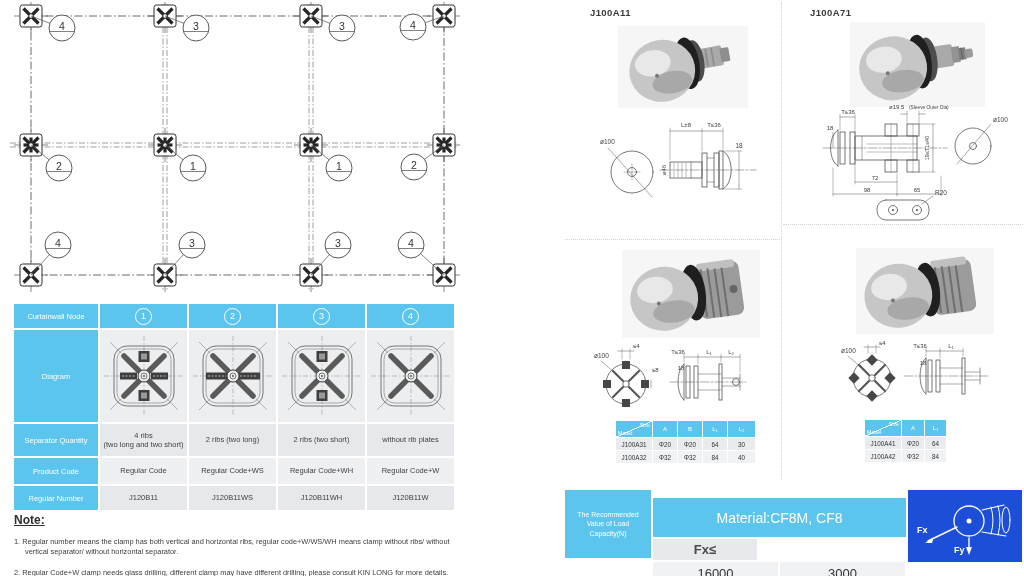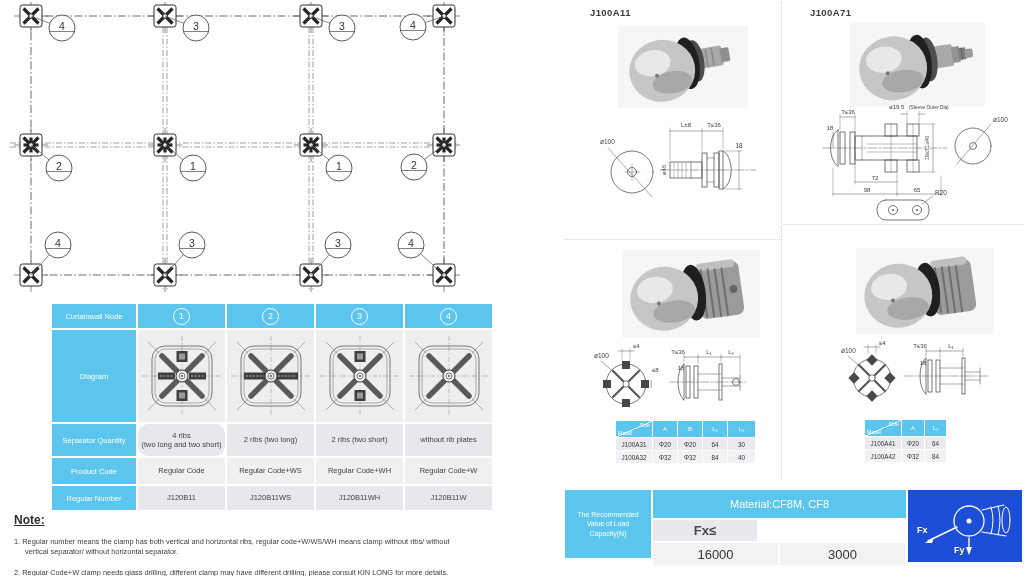--- a/index.html
+++ b/index.html
@@ -1,26 +1,26 @@
 <!DOCTYPE html>
 <html><head>
 <meta charset="utf-8">
 <style>
   html,body{margin:0;padding:0;width:1024px;height:576px;overflow:hidden;background:#fff;
     font-family:"Liberation Sans","DejaVu Sans",sans-serif;}
   .abs{position:absolute;}
   
   #ntable{display:grid;grid-template-columns:84px 87px 87px 87px 87px;
-    grid-template-rows:24px 92px 32px 26px 24px;gap:2px;margin-left:38px;}
+    grid-template-rows:24px 92px 32px 26px 24px;gap:2px;}
   .blue-cell{background:#5bc5ee;color:#fff;display:flex;align-items:center;justify-content:center;
     text-align:center;font-size:7.5px;line-height:1.2;}
   .gray-cell{display:flex;align-items:center;justify-content:center;text-align:center;
     font-size:7.5px;color:#3f3f3f;line-height:1.25;}
   .row-a{background:#eceef0;} .row-b{background:#e6e8eb;} .row-c{background:#eff0f2;}
-  .pre{white-space:pre-line;border-radius:10px;}
+  .pre{white-space:pre-line;}
   .num-circle{width:15px;height:15px;border:1.2px solid #fff;border-radius:50%;
     display:flex;align-items:center;justify-content:center;font-size:9px;color:#fff;}
   
   #note-title{font-size:12px;font-weight:bold;color:#2f2f2f;text-decoration:underline;}
   .note-item{font-size:7.4px;color:#3c3c3c;line-height:1.4;margin-top:10px;
     padding-left:11px;text-indent:-11px;width:448px;}
   
   .prod-label{font-size:9.5px;font-weight:bold;color:#3a3a3a;letter-spacing:.4px;}
   .dotted-v{border-left:1px dotted #d4d4d4;width:0;}
   .dotted-h{border-top:1px dotted #d4d4d4;height:0;}
@@ -33,21 +33,21 @@
     background-image:linear-gradient(to bottom right,rgba(0,0,0,0) 49%,#fff 49%,#fff 52%,rgba(0,0,0,0) 52%);}
   .st-corner-t{position:absolute;top:1px;right:2px;font-size:5.3px;color:#fff;}
   .st-corner-b{position:absolute;bottom:1px;left:2px;font-size:5.3px;color:#fff;}
   .st-c{font-size:6.3px;color:#333;display:flex;align-items:center;justify-content:center;}
   .st-r1{background:#e9ebee;} .st-r2{background:#f0f2f4;}
   
   #ltable{display:flex;gap:2px;}
   .lt-left{width:86px;height:68px;background:#5bc5ee;color:#fff;font-size:7px;line-height:1.35;
     display:flex;align-items:center;justify-content:center;text-align:center;padding:0 6px;box-sizing:border-box;}
   .lt-mid{width:253px;display:flex;flex-direction:column;gap:2px;}
-  .lt-mat{height:28px;background:#5bc5ee;color:#fff;font-size:11px;display:flex;align-items:center;justify-content:center;}
+  .lt-mat{height:39px;background:#5bc5ee;color:#fff;font-size:14px;display:flex;align-items:center;justify-content:center;margin-top:8px;}
   .lt-row{display:flex;gap:2px;}
   .lt-fxh{width:104px;height:21px;background:#e7e9ec;color:#4a4a4a;font-weight:bold;font-size:13px;
     display:flex;align-items:center;justify-content:center;}
   .lt-val{width:125px;height:22px;background:#f0f2f4;color:#333;font-size:13px;
     display:flex;align-items:center;justify-content:center;}
   .lt-right{width:114px;height:72px;background:#1d4ed8;display:flex;align-items:center;justify-content:center;}
   svg text{font-family:"Liberation Sans","DejaVu Sans",sans-serif;}
   .dim{fill:#3f3f3f;}
 </style>
 </head>

